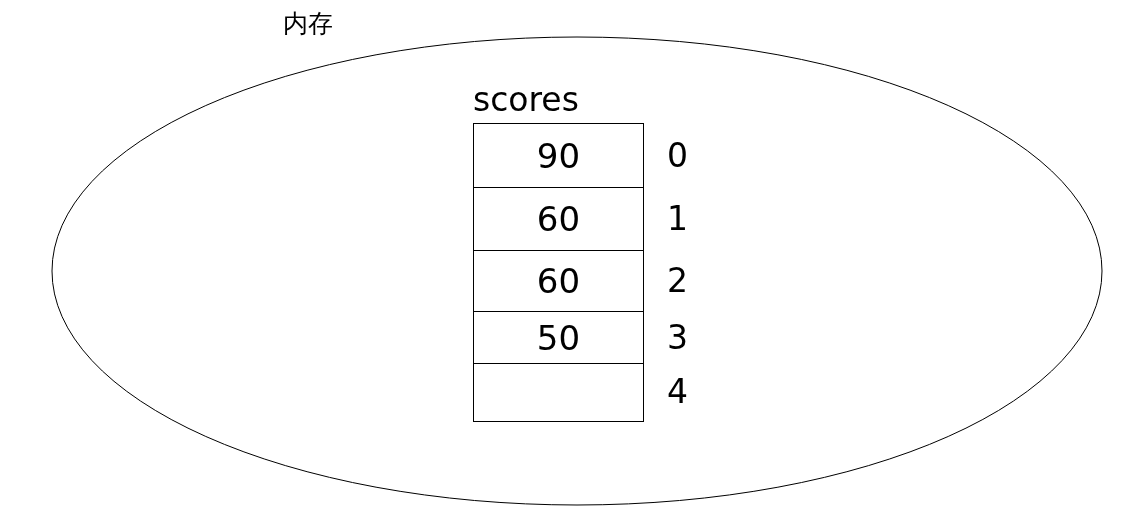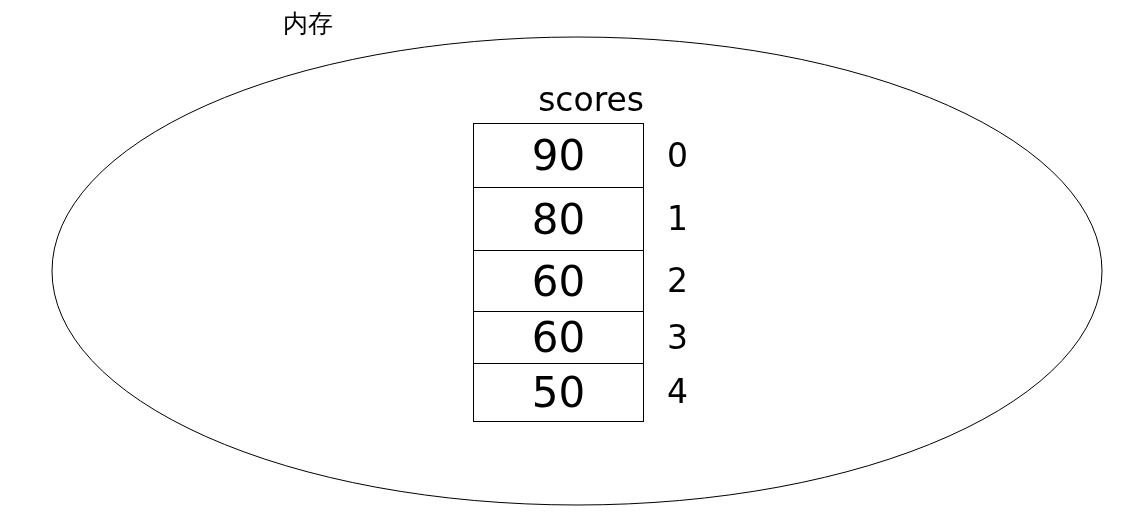--- a/index.html
+++ b/index.html
@@ -31,42 +31,42 @@
     top: 10px;
     font-size: 25px;
     line-height: 1.1;
     white-space: nowrap;
   }
   .array-title {
     position: absolute;
     left: 473px;
     top: 83px;
     width: 171px;
-    text-align: right;
+    text-align: left;
     font-size: 33px;
     line-height: 1;
     white-space: nowrap;
   }
   .array-box {
     position: absolute;
     left: 473px;
     top: 123px;
     width: 171px;
     height: 299px;
     border: 1px solid #000000;
     box-sizing: border-box;
     display: flex;
     flex-direction: column;
   }
   .array-cell {
     box-sizing: border-box;
     display: flex;
     align-items: center;
     justify-content: center;
-    font-size: 42px;
+    font-size: 34px;
     border-bottom: 1px solid #000000;
   }
   .array-cell:nth-child(1) { height: 64px; }
   .array-cell:nth-child(2) { height: 63px; }
   .array-cell:nth-child(3) { height: 61px; }
   .array-cell:nth-child(4) { height: 52px; text-align: right; }
   .array-cell:nth-child(5) { height: 57px; border-bottom: none; }
   .index-col {
     position: absolute;
     left: 667px;
@@ -95,21 +95,20 @@
   <svg id="ellipse-svg" viewBox="0 0 1147 524" xmlns="http://www.w3.org/2000/svg">
     <ellipse cx="577" cy="271" rx="525" ry="234" fill="none" stroke="#000000" stroke-width="1"></ellipse>
   </svg>
 
   <div class="memory-label">内存</div>
 
   <div class="array-title">scores</div>
 
   <div class="array-box">
     <div class="array-cell">90</div>
-    <div class="array-cell">80</div>
     <div class="array-cell">60</div>
     <div class="array-cell">60</div>
     <div class="array-cell">50</div>
   </div>
 
   <div class="index-col">
     <div class="index-label">0</div>
     <div class="index-label">1</div>
     <div class="index-label">2</div>
     <div class="index-label">3</div>

